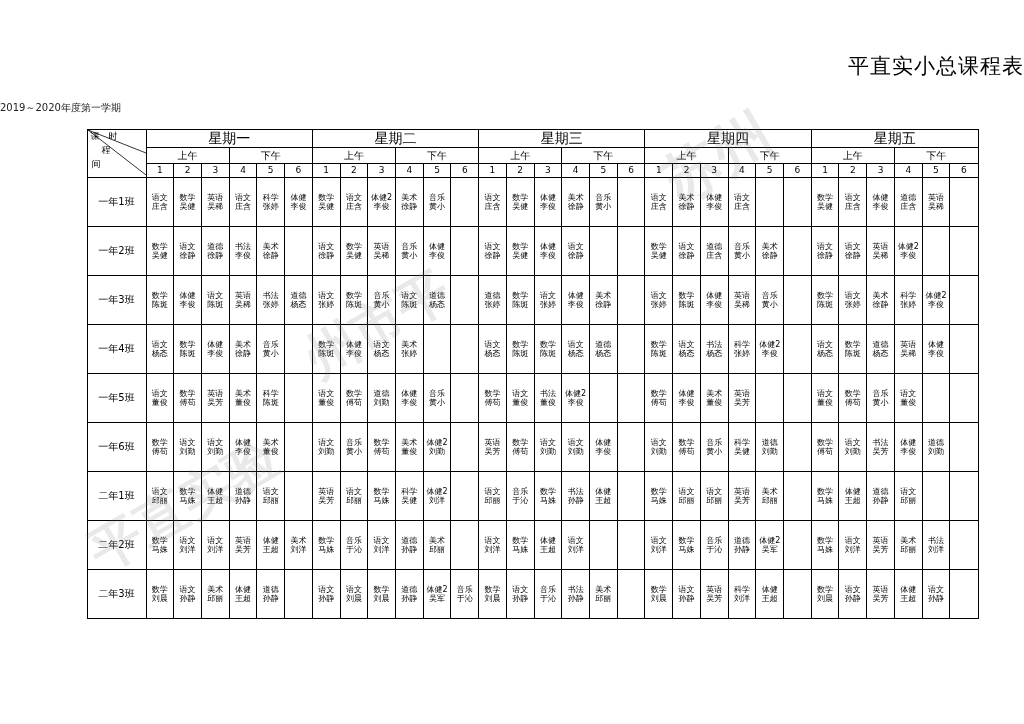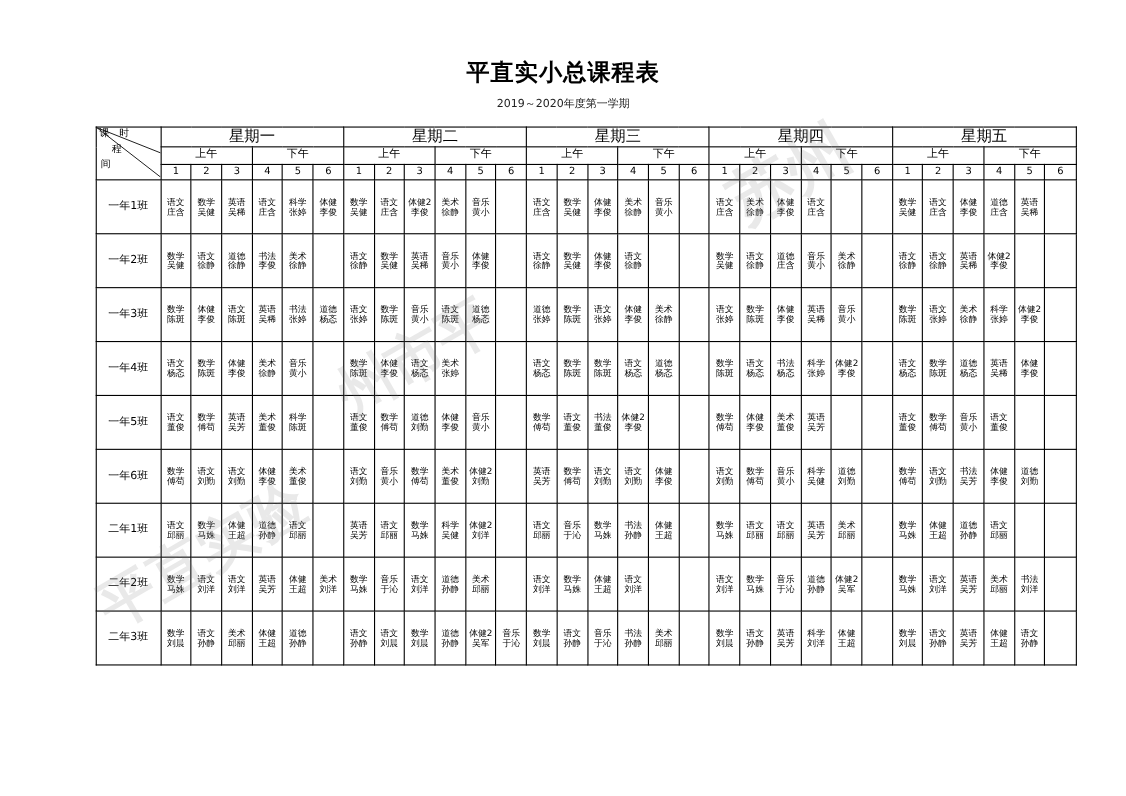--- a/index.html
+++ b/index.html
@@ -5,31 +5,30 @@
   html,body{margin:0;padding:0;}
   body{
     width:1024px;height:724px;
     background:#ffffff;
     font-family:"DejaVu Sans","Liberation Sans",sans-serif;
     color:#000;
     overflow:hidden;
     position:relative;
   }
   #title{
-    text-align:center;
+    text-align:right;
     font-size:21px;
-    font-weight:bold;
+    font-weight:normal;
     margin-top:52px;
     letter-spacing:1px;
     font-family:"DejaVu Serif","Liberation Serif",serif;
   }
   #subtitle{
-    text-align:center;
     font-size:10px;
-    margin-top:7px;
+    margin-top:21px;
     color:#222;
   }
   #tablewrap{
     margin:14px auto 11px auto;
     width:892px;
     padding-left:41px;
   }
   table{
     border-collapse:collapse;
     width:892px;
@@ -37,21 +36,21 @@
   }
   td,th{
     border:1px solid #000;
     text-align:center;
     vertical-align:middle;
     padding:0;
     font-size:8px;
     line-height:1.15;
   }
   .hdr-day{font-size:14px;height:17px;}
-  .hdr-half{font-size:10px;height:15px;font-family:Liberation Mono, monospace;}
+  .hdr-half{font-size:10px;height:15px;}
   .hdr-num{font-size:9px;height:13px;}
   .corner{
     width:58px;
     height:45px;
     position:relative;
     font-size:9px;
   }
   .corner .l1{position:absolute;top:1px;left:3px;}
   .corner .l2{position:absolute;top:15px;left:14px;}
   .corner .l3{position:absolute;top:29px;left:4px;}

